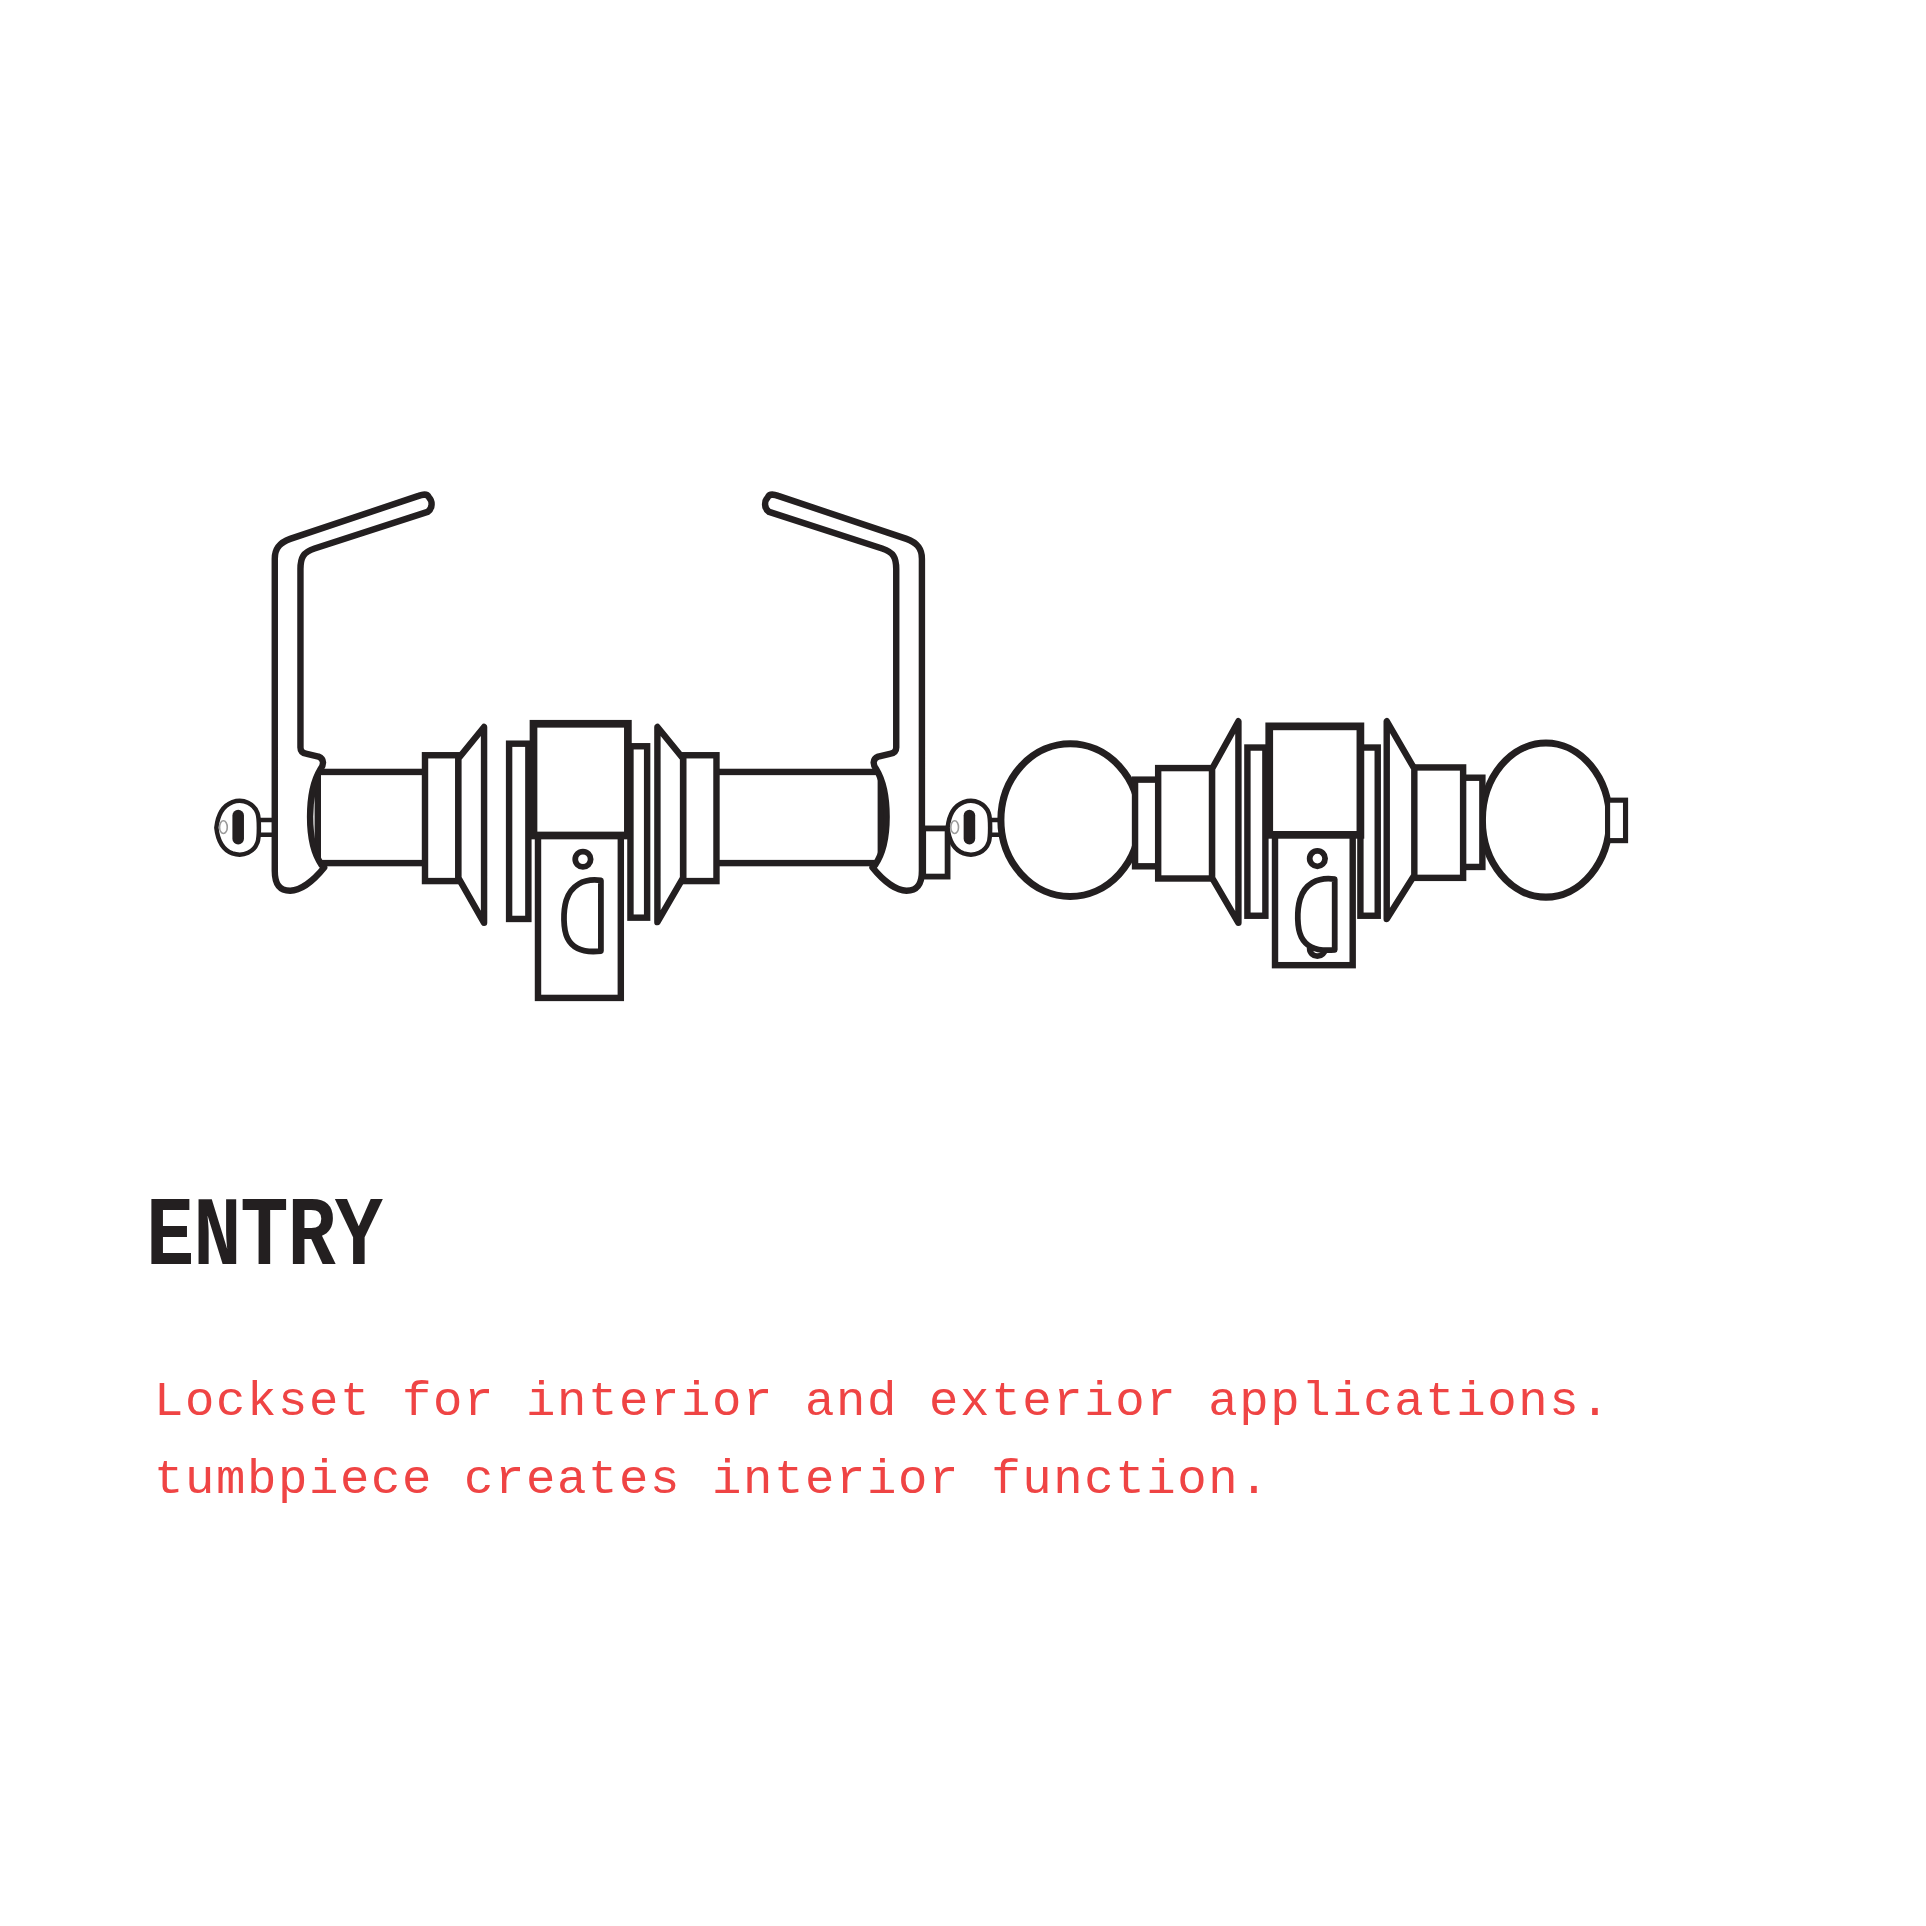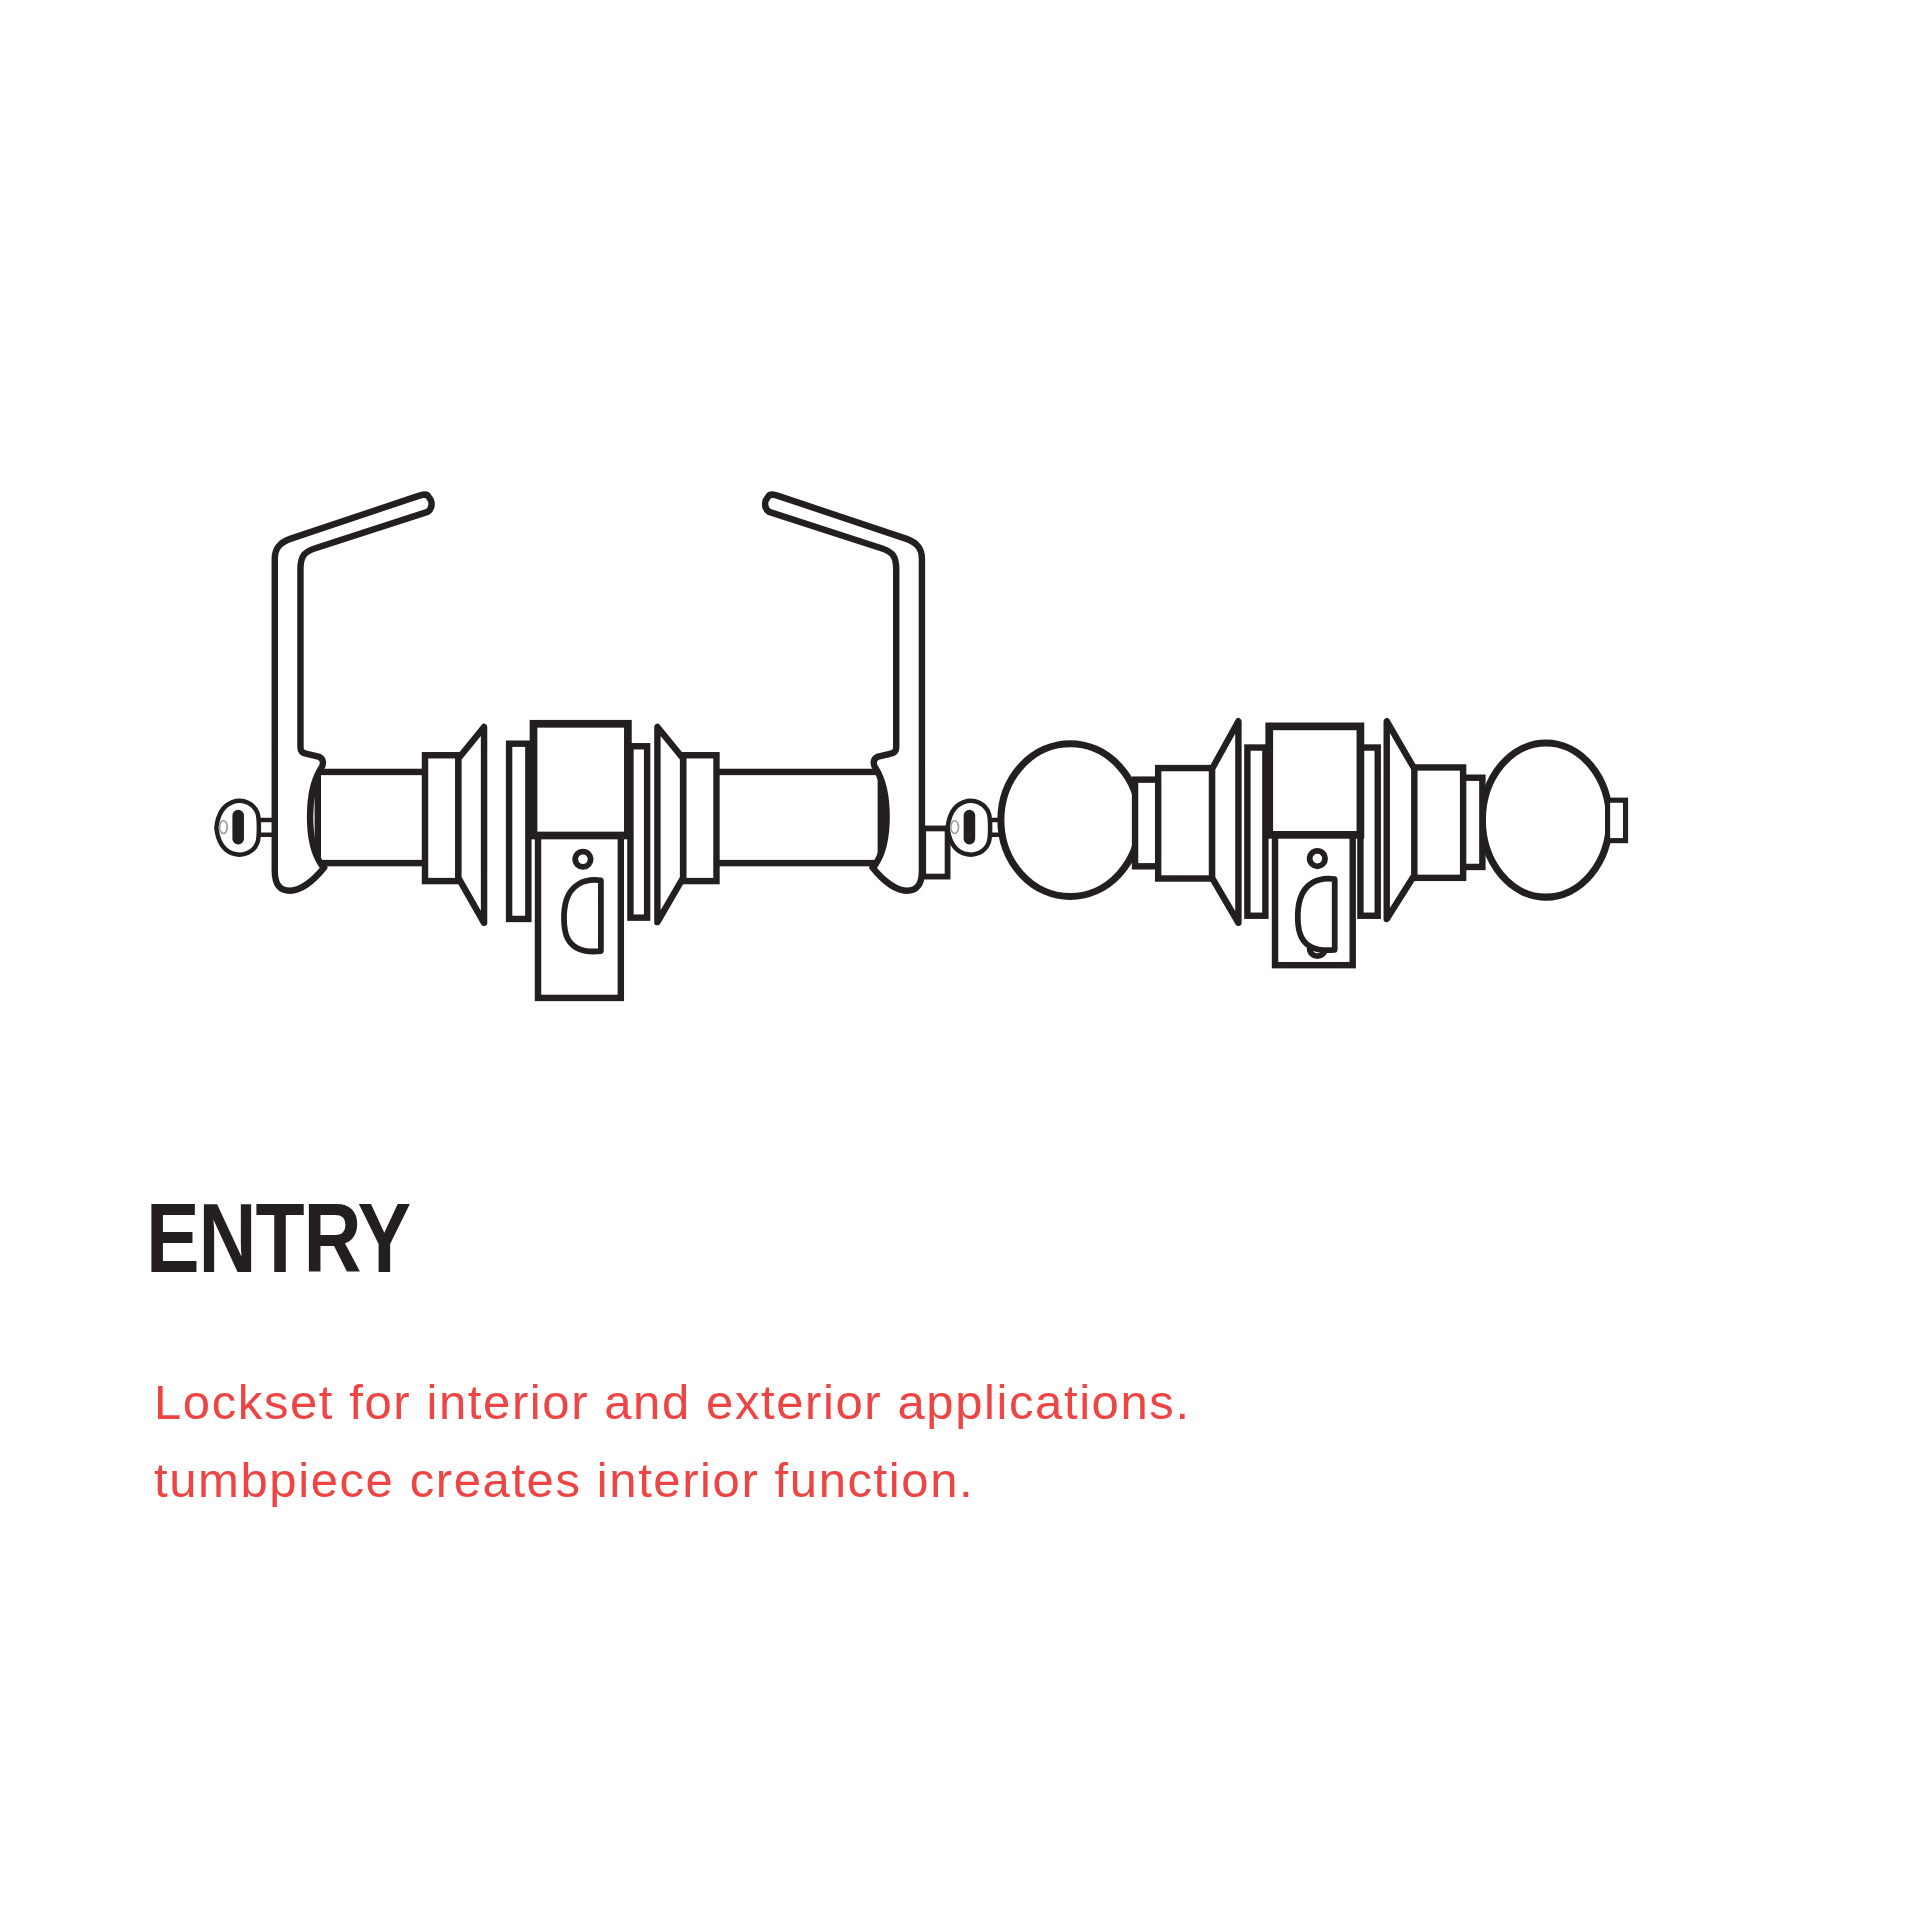--- a/index.html
+++ b/index.html
@@ -1,16 +1,16 @@
 <!DOCTYPE html>
 <html style="font-size:10.3px"><head>
 <meta charset="utf-8">
 <style>
   html,body{margin:0;padding:0;background:#ffffff;}
-  .page{position:relative;width:1926px;height:1518px;background:#ffffff;overflow:hidden;font-family:Liberation Sans, sans-serif;}
+  .page{position:relative;width:1926px;height:1518px;background:#ffffff;overflow:hidden;font-family:Liberation Mono, monospace;}
   .art{position:absolute;left:0;top:0;width:1926px;height:1124px;display:block;}
   
   .ln{fill:#ffffff;stroke:#231f20;stroke-width:10px;}
   .ln12{fill:#ffffff;stroke:#231f20;stroke-width:12px;}
   .ln11{fill:#ffffff;stroke:#231f20;stroke-width:11px;}
   .ln9{fill:#ffffff;stroke:#231f20;stroke-width:9px;}
   .ln8{fill:#ffffff;stroke:#231f20;stroke-width:8px;}
   .ln7{fill:#ffffff;stroke:#231f20;stroke-width:7px;}
   .rnd{stroke-linejoin:round;stroke-linecap:round;}
   .noFill{fill:none;}

